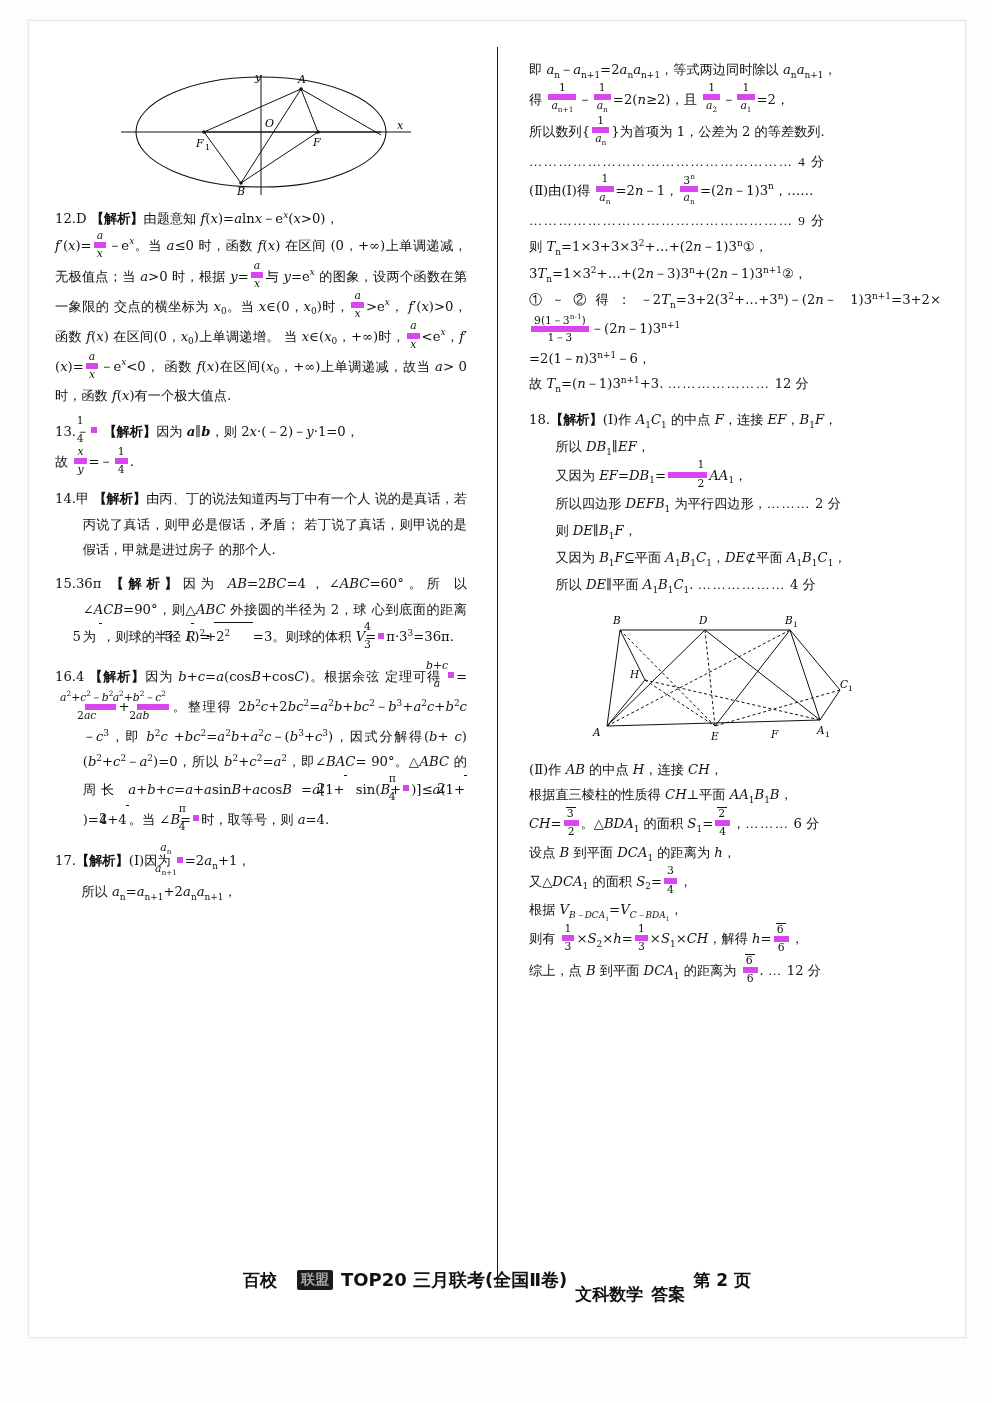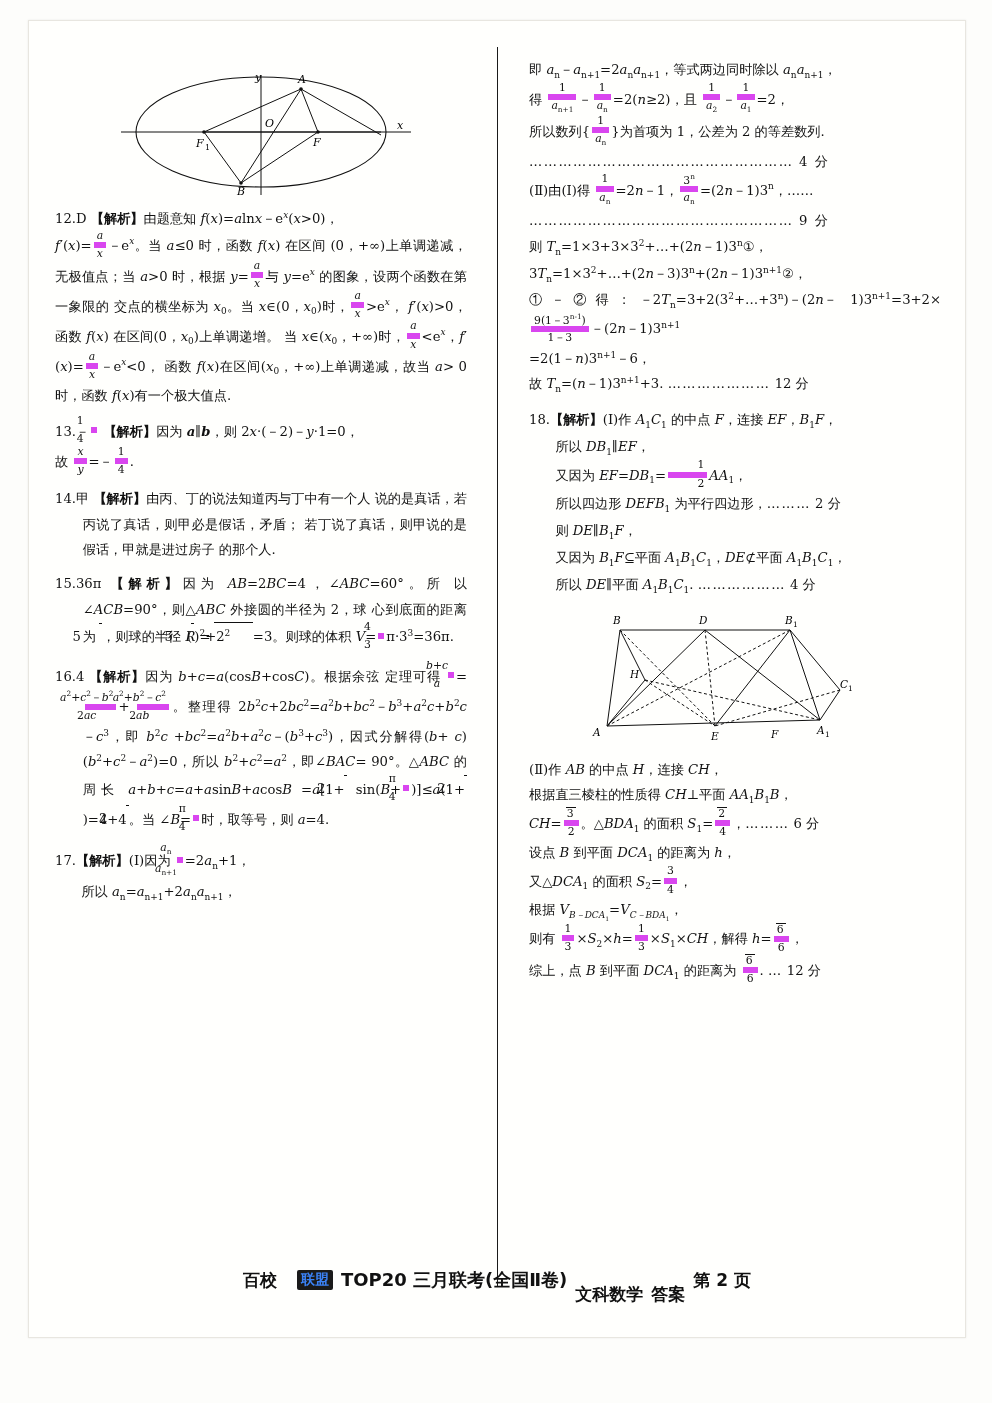--- a/index.html
+++ b/index.html
@@ -54,20 +54,21 @@
   }
   .indent { text-indent: 2em; }
   .hang {
     padding-left: 2.1em;
     text-indent: -2.1em;
   }
   .bold { font-weight: bold; }
   .it { font-style: italic; }
   .dots {
     letter-spacing: 1.5px;
+    font-family: Liberation Serif, serif;
   }
 
   
   .frac {
     display: inline-block;
     vertical-align: middle;
     text-align: center;
     font-size: 0.82em;
     line-height: 1.12;
     margin: 0 2px;
@@ -109,21 +110,21 @@
     font-family: "DejaVu Sans", sans-serif;
   }
   .logo-box {
     display: inline-flex;
     align-items: center;
     gap: 20px;
   }
   .logo-mark {
     display: inline-block;
     background: #1a1a1a;
-    color: #3b82f6;
+    color: #a3a3a3;
     font-size: 14px;
     padding: 1px 4px;
     border-radius: 2px;
   }
   .footer .f-title { font-size: 18px; }
   .footer .f-sub { font-size: 17px; margin-top: 29px; }
   .footer .f-page { font-size: 17px; }
 </style>
 </head>
 <body>

